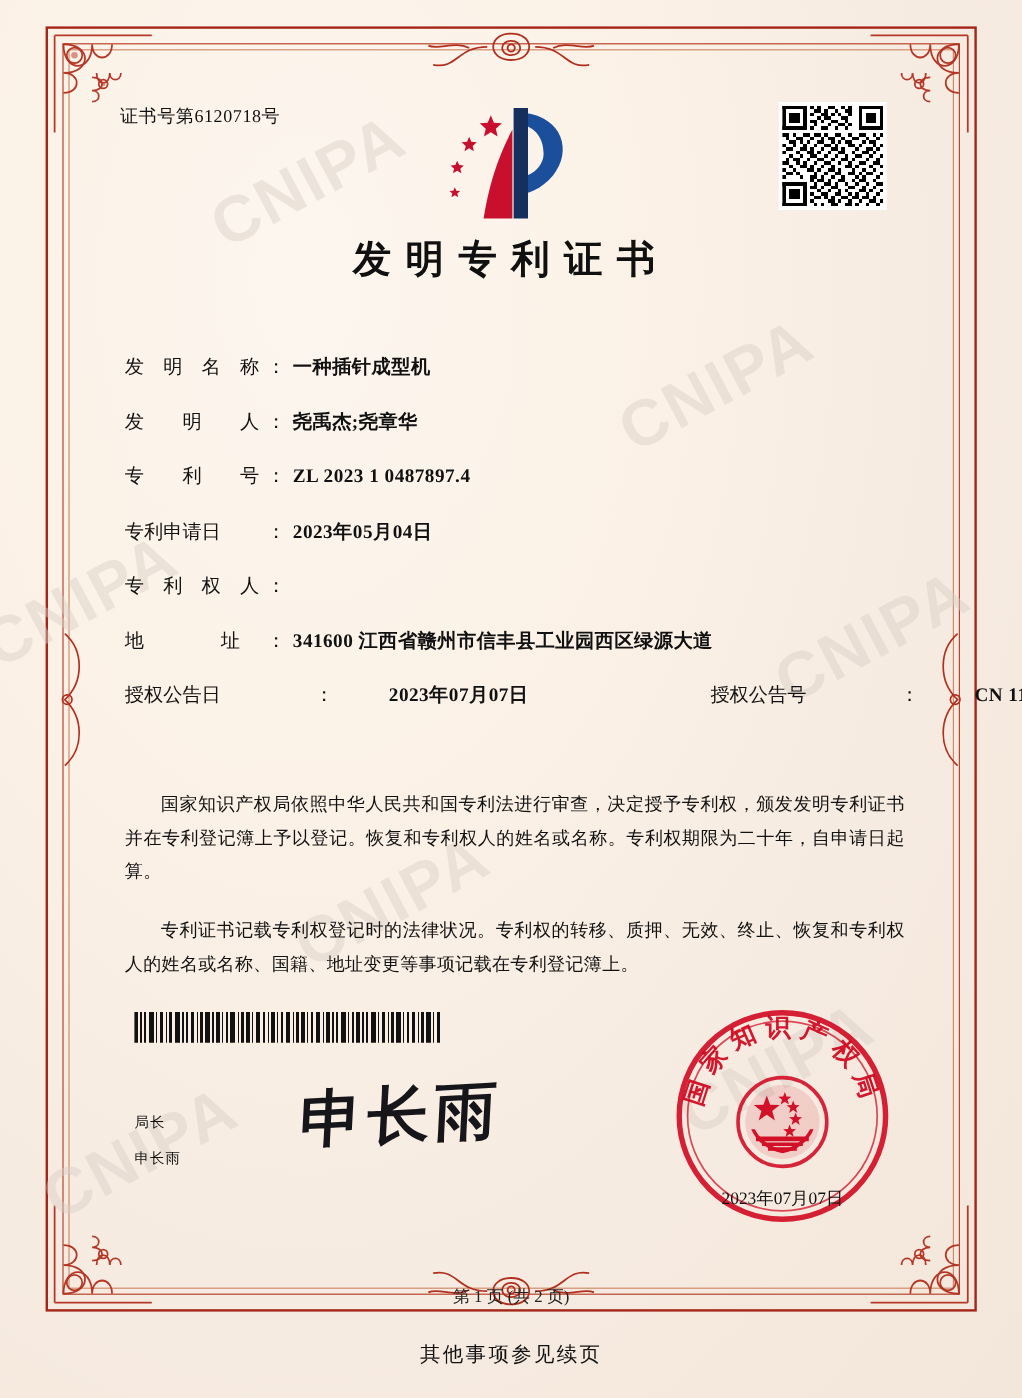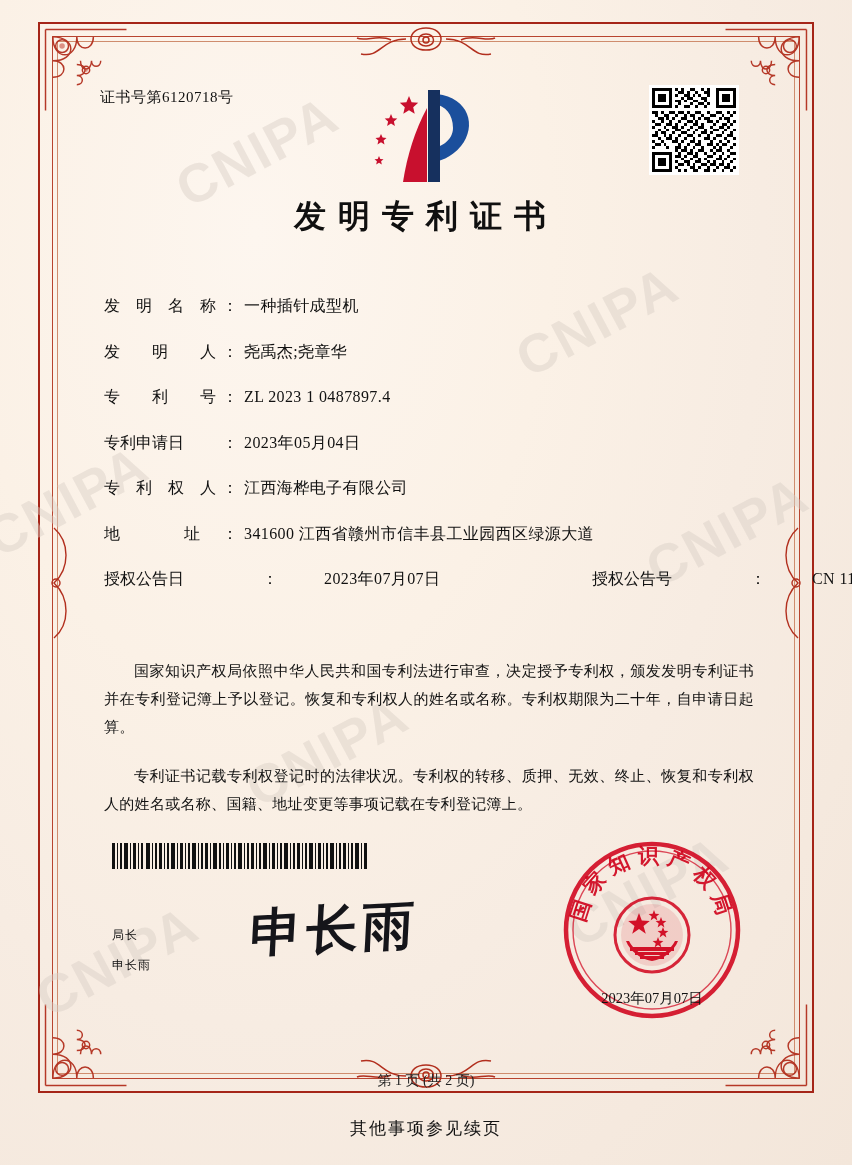--- a/index.html
+++ b/index.html
@@ -98,21 +98,21 @@
   }
 
   .fields{position:absolute;left:104px;top:296px;width:660px;font-size:16px;color:#111;}
   .row{display:flex;align-items:baseline;margin-bottom:24.5px;}
   .lab{
     width:118px;flex:0 0 118px;
     letter-spacing:0;
     white-space:nowrap;
   }
   .colon{flex:0 0 auto;margin-right:6px;}
-  .val{flex:1 1 auto;letter-spacing:.4px;}
+  .val{flex:1 1 auto;letter-spacing:.4px;font-weight:bold;}
   .row.last{margin-bottom:0;gap:40px;}
   .row.dual .val{flex:0 0 auto;width:210px;}
   .lab2{flex:0 0 auto;width:118px;margin-left:18px;white-space:nowrap;}
 
   .para{
     position:absolute;left:104px;width:650px;
     font-size:15px;line-height:28px;color:#111;
     text-align:justify;
     letter-spacing:.3px;
   }
@@ -533,21 +533,20 @@
 
       <div class="row">
         <span class="lab">专利申请日</span>
         <span class="colon">：</span>
         <span class="val">2023年05月04日</span>
       </div>
 
       <div class="row">
         <span class="lab">专　利　权　人</span>
         <span class="colon">：</span>
-        <span class="val">江西海桦电子有限公司</span>
       </div>
 
       <div class="row">
         <span class="lab">地　　　　址</span>
         <span class="colon">：</span>
         <span class="val">341600 江西省赣州市信丰县工业园西区绿源大道</span>
       </div>
 
       <div class="row last dual">
         <span class="lab">授权公告日</span>

